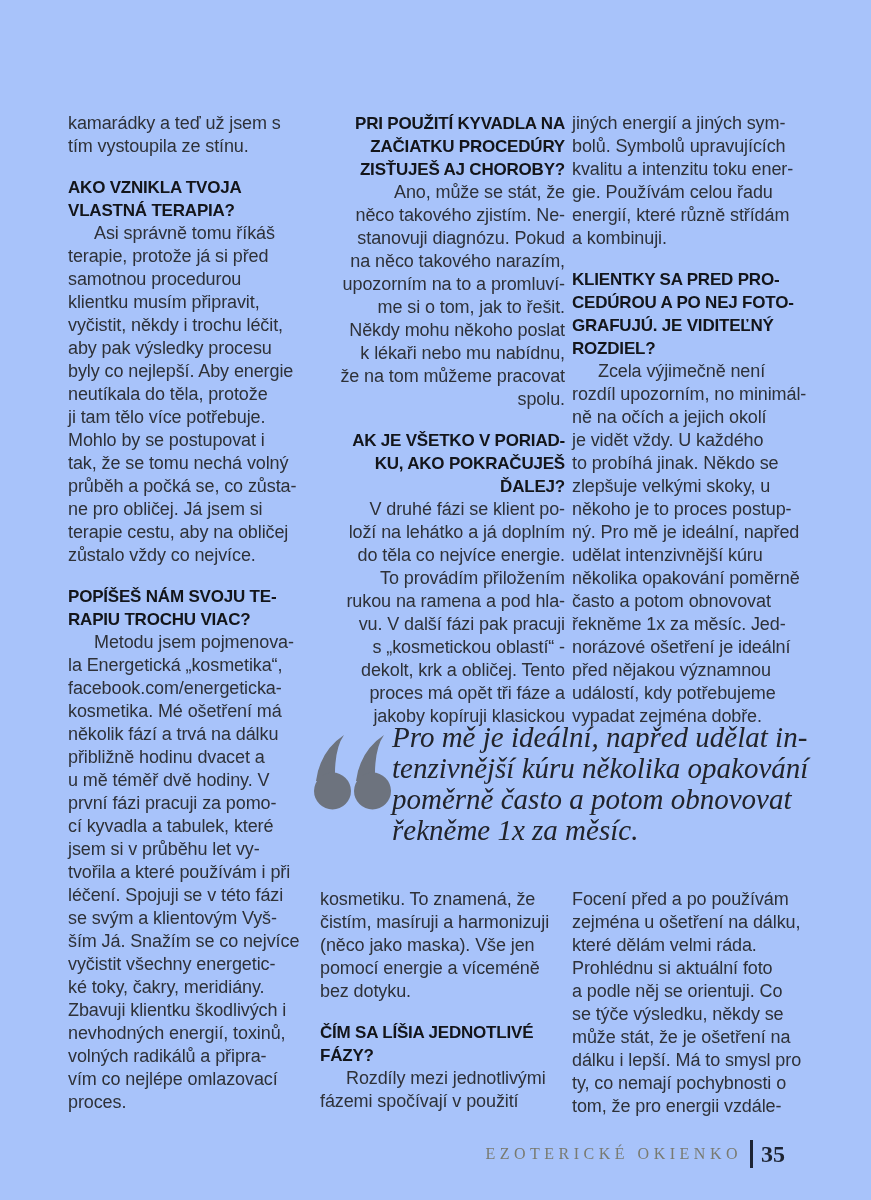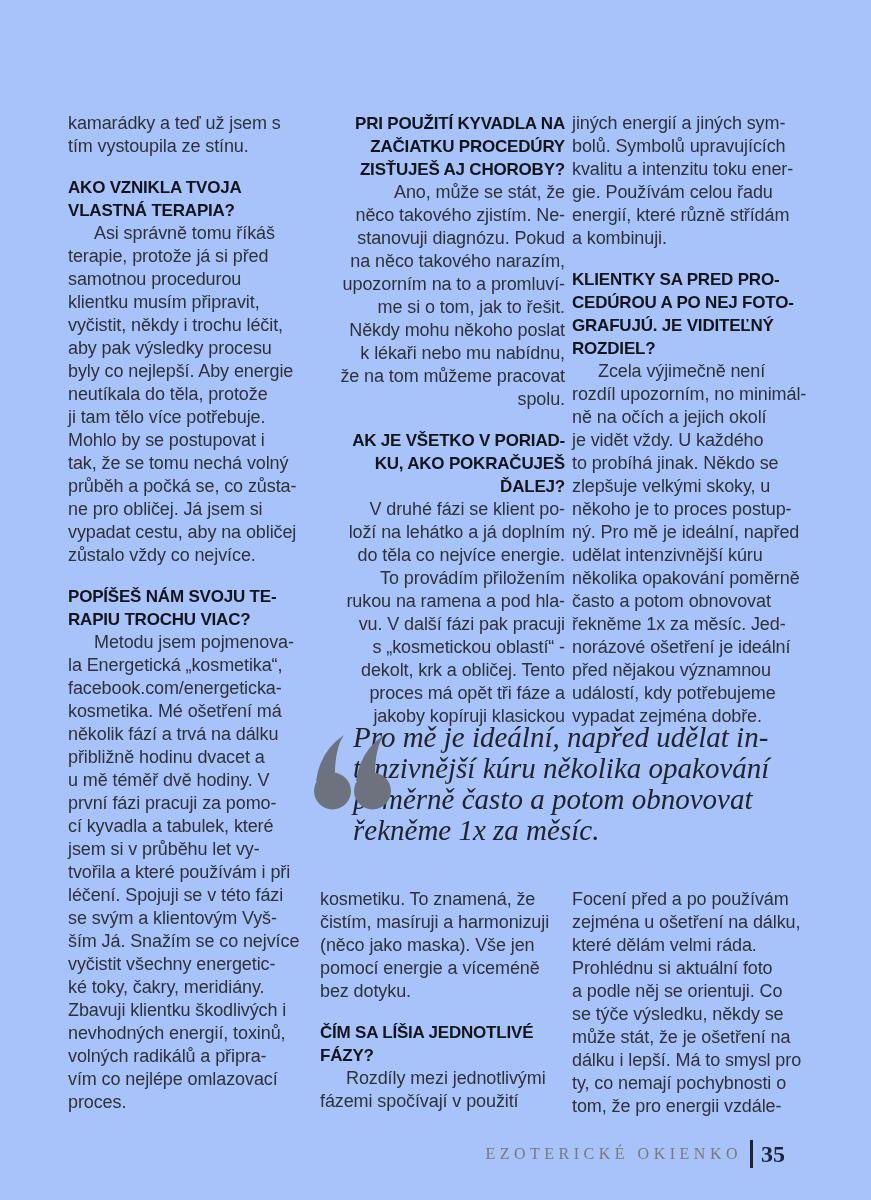--- a/index.html
+++ b/index.html
@@ -37,21 +37,21 @@
   .quote{position:absolute;left:299px;top:722px;width:522px;}
   .quote-mark{position:absolute;left:14px;top:12px;}
   .quote-text{
     margin-left:54px;
     font-family:"Liberation Serif",serif;
     font-style:italic;
     font-size:29px;
     line-height:31px;
     color:var(--quote-text,#22242b);
   }
-  .qln{white-space:pre;}
+  .qln{white-space:pre;margin-left:39px;}
   
   .footer{
     position:absolute;right:86px;top:1140px;
     display:flex;align-items:center;gap:8px;
   }
   .footer-label{
     font-family:"Liberation Serif",serif;
     font-size:16px;
     letter-spacing:4.5px;
     color:var(--footer-label,#797a70);
@@ -88,21 +88,21 @@
         <div class="ln">klientku musím připravit,</div>
         <div class="ln">vyčistit, někdy i trochu léčit,</div>
         <div class="ln">aby pak výsledky procesu</div>
         <div class="ln">byly co nejlepší. Aby energie</div>
         <div class="ln">neutíkala do těla, protože</div>
         <div class="ln">ji tam tělo více potřebuje.</div>
         <div class="ln">Mohlo by se postupovat i</div>
         <div class="ln">tak, že se tomu nechá volný</div>
         <div class="ln">průběh a počká se, co zůsta-</div>
         <div class="ln">ne pro obličej. Já jsem si</div>
-        <div class="ln">vypadat cestu, aby na obličej</div>
+        <div class="ln">terapie cestu, aby na obličej</div>
         <div class="ln">zůstalo vždy co nejvíce.</div>
       </div>
       <div class="block heading">
         <div class="ln first">POPÍŠEŠ NÁM SVOJU TE-</div>
         <div class="ln">RAPIU TROCHU VIAC?</div>
       </div>
       <div class="block paragraph indent">
         <div class="ln first">Metodu jsem pojmenova-</div>
         <div class="ln">la Energetická „kosmetika“,</div>
         <div class="ln">facebook.com/energeticka-</div>

